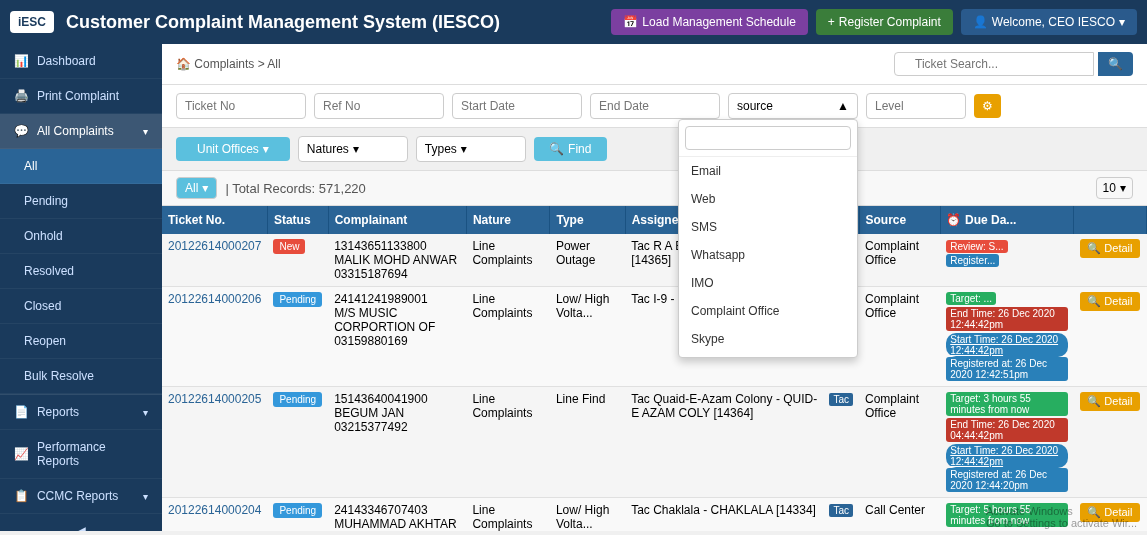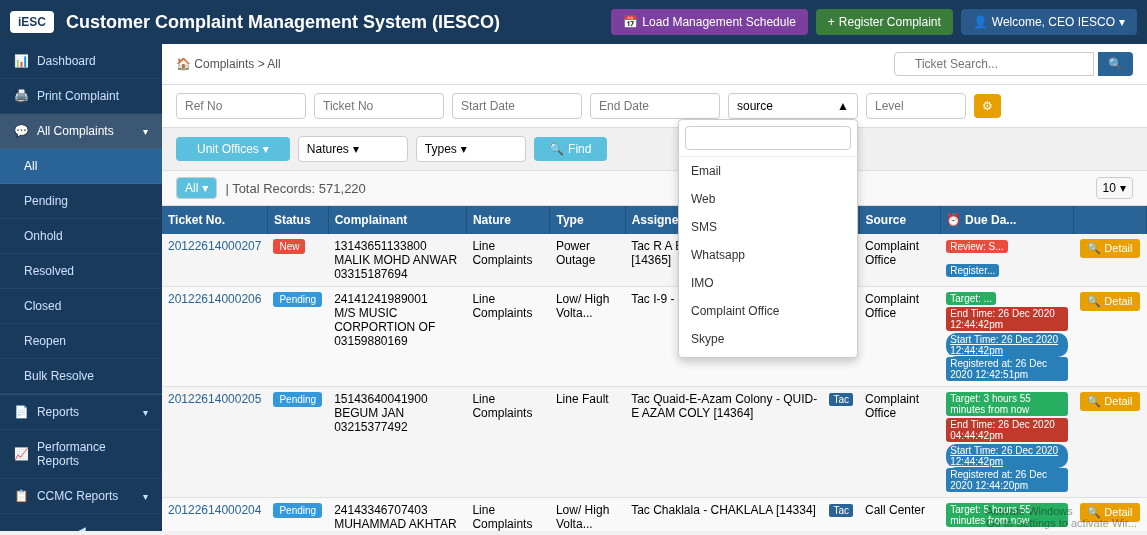--- a/index.html
+++ b/index.html
@@ -284,21 +284,21 @@
       color: white;
       border-radius: 2px;
       padding: 1px 4px;
       font-size: 10px;
     }
 
     .target-green { background: #27ae60; color: white; border-radius: 3px; padding: 1px 4px; font-size: 10px; display: inline-block; margin-bottom: 2px; }
     .end-time-red { background: #c0392b; color: white; border-radius: 3px; padding: 1px 4px; font-size: 10px; display: inline-block; margin-bottom: 2px; }
     .start-time-blue { background: #2980b9; color: white; border-radius: 10px; padding: 1px 4px; font-size: 10px; display: inline-block; margin-bottom: 0; text-decoration: underline; }
     .registered-blue { background: #2980b9; color: white; border-radius: 3px; padding: 1px 4px; font-size: 10px; display: inline-block; }
-    .review-badge { background: #e74c3c; color: white; border-radius: 3px; padding: 1px 4px; font-size: 10px; display: inline-block; margin-bottom: 10px; }
+    .review-badge { background: #e74c3c; color: white; border-radius: 3px; padding: 1px 4px; font-size: 10px; display: inline-block; margin-bottom: 0; }
 
     .activate-windows {
       position: absolute;
       bottom: 2px;
       right: 10px;
       color: rgba(0,0,0,0.4);
       font-size: 11px;
     }
 
     
@@ -393,22 +393,22 @@
         <span>🏠</span>
         <span>Complaints &gt; All</span>
       </div>
       <div class="search-bar">
         <input class="search-input" type="text" placeholder="Ticket Search..." style="">
         <button class="search-btn">🔍</button>
       </div>
     </div>
 
     <div class="filter-row">
+      <input class="filter-input" type="text" placeholder="Ticket No" style="">
       <input class="filter-input" type="text" placeholder="Ref No" style="">
-      <input class="filter-input" type="text" placeholder="Ticket No" style="">
       <input class="filter-input" type="text" placeholder="Start Date" style="">
       <input class="filter-input" type="text" placeholder="End Date" style="">
       <div class="source-dropdown-wrapper">
         <div class="source-select">
           <span>source</span>
           <span>▲</span>
         </div>
 
         <div class="source-dropdown">
           <div class="source-dropdown-search">
@@ -535,21 +535,21 @@
             <td>
               <a class="ticket-link">20122614000205</a>
             </td>
             <td>
               <span class="badge badge-pending">Pending</span>
             </td>
             <td>
               15143640041900<br>BEGUM JAN<br>03215377492
             </td>
             <td>Line Complaints</td>
-            <td>Line Fault</td>
+            <td>Line Find</td>
             <td>Tac Quaid-E-Azam Colony - QUID-E AZAM COLY [14364]</td>
             <td>
               <span class="tac-badge">Tac</span>
             </td>
             <td>Complaint Office</td>
             <td style="font-size:10px;">
               <span class="target-green">Target: 3 hours 55 minutes from now</span><br>
               <span class="end-time-red">End Time: 26 Dec 2020 04:44:42pm</span><br>
               <span class="start-time-blue">Start Time: 26 Dec 2020 12:44:42pm</span><br>
               <span class="registered-blue">Registered at: 26 Dec 2020 12:44:20pm</span>

